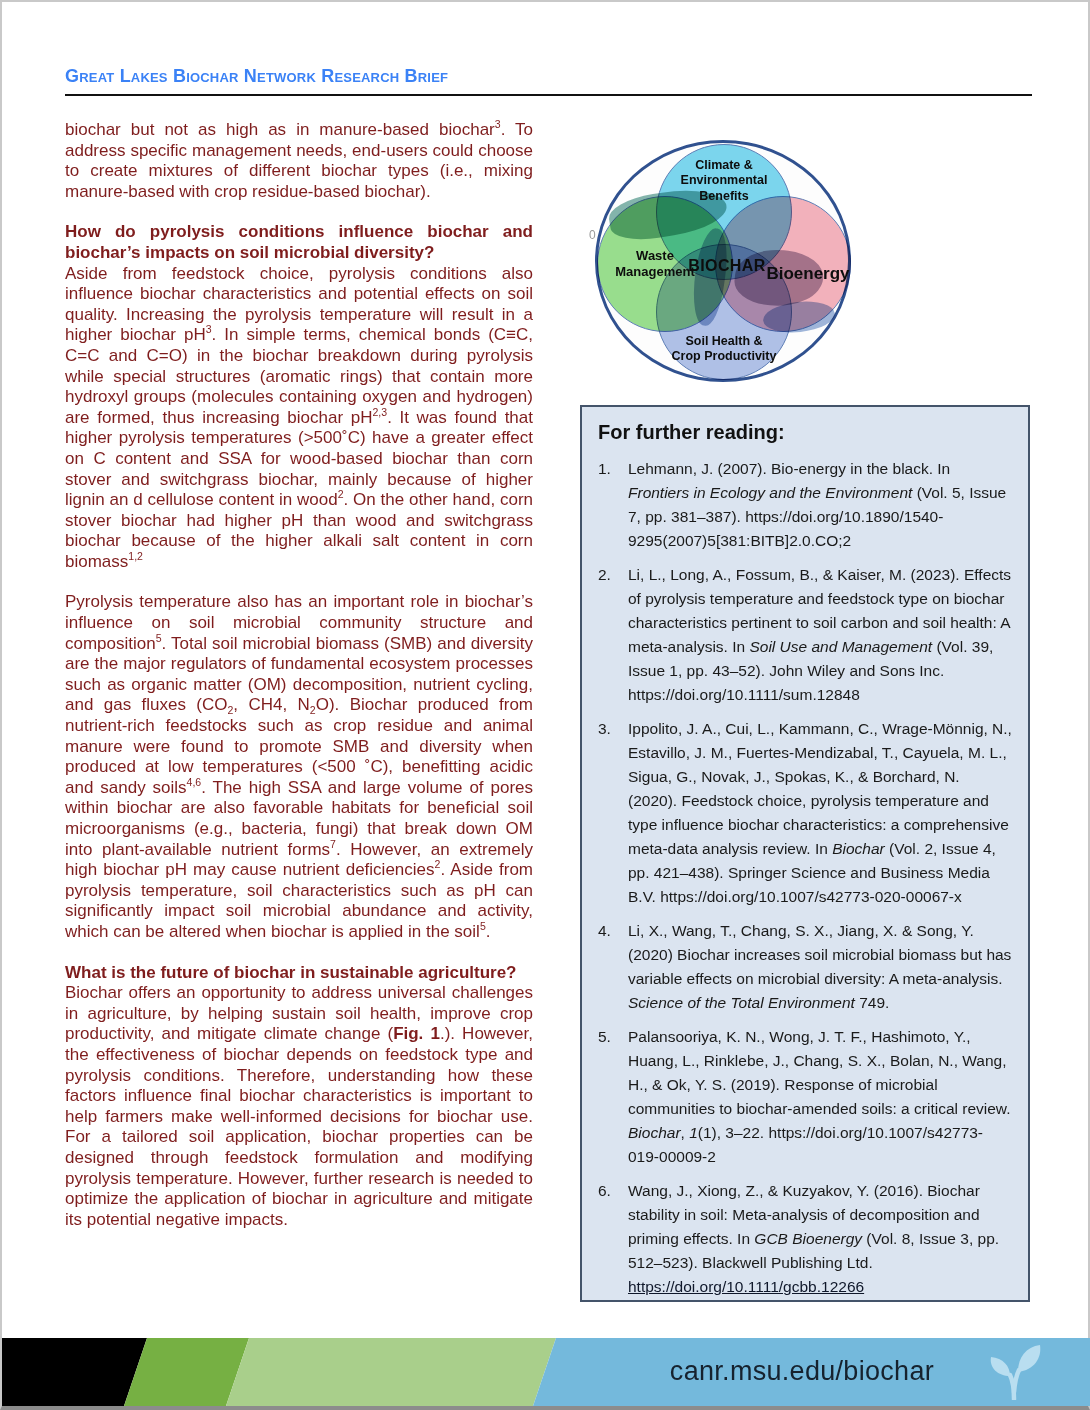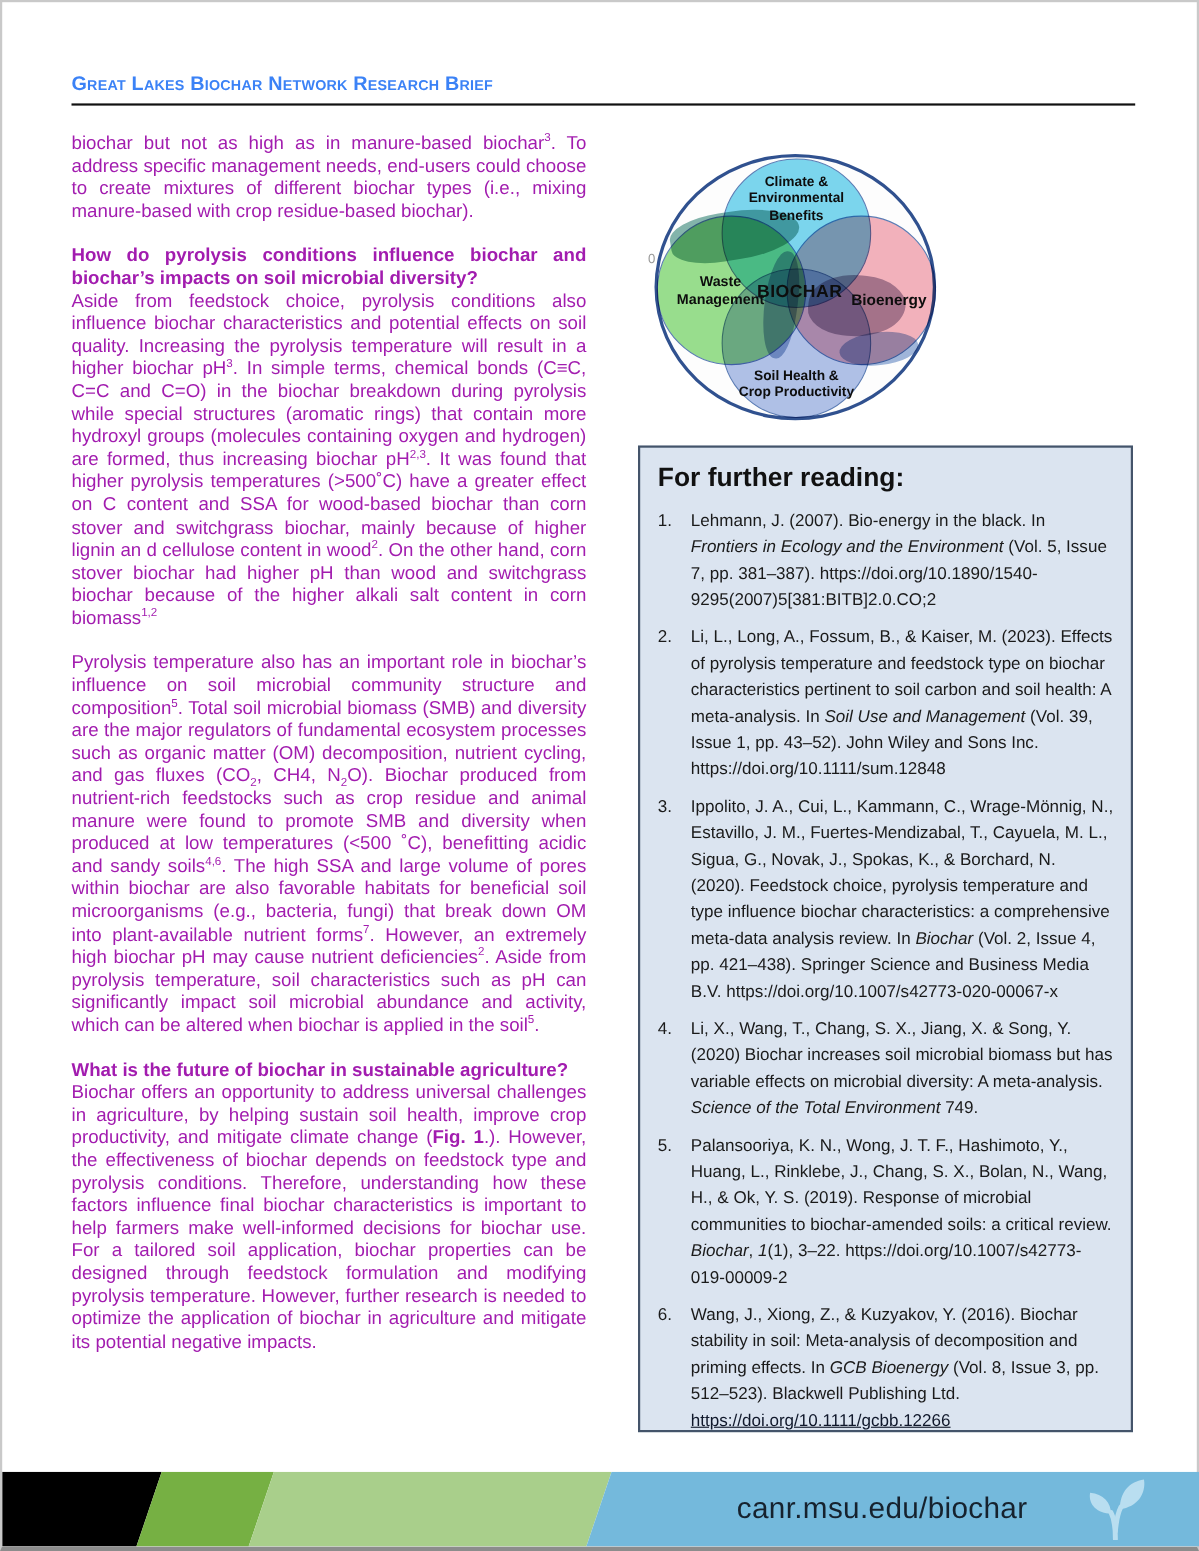--- a/index.html
+++ b/index.html
@@ -7,21 +7,21 @@
        font-family:"Liberation Sans",sans-serif;overflow:hidden;}
   .page{position:absolute;inset:0;border:2px solid #c9c9c9;border-bottom:4px solid #8c8c8c;box-sizing:border-box;}
 
   
   .hdr{position:absolute;left:63px;top:64px;width:967px;border-bottom:2.5px solid #111;
        padding-bottom:7px;}
   .hdr-title{font-size:18px;font-weight:bold;color:#3b82f6;font-variant:small-caps;letter-spacing:.2px;}
 
   
   .col-left{position:absolute;left:63px;top:118px;width:468px;font-size:17px;line-height:20.6px;
-            color:#a21caf;text-align:justify;}
+            color:#7f1d1d;text-align:justify;}
   .para{margin:0 0 20px 0;}
   .para:last-child{margin-bottom:0;}
   .subhead{font-weight:bold;margin:0;}
   sup{font-size:.62em;line-height:0;vertical-align:super;}
   sub{font-size:.62em;line-height:0;vertical-align:sub;}
   .b{font-weight:bold;}
   .i{font-style:italic;}
   .link{color:#0f172a;text-decoration:underline;}
 
   
@@ -40,32 +40,32 @@
   .blob2{left:100px;top:88px;width:30px;height:98px;background:#2255a0;opacity:.45;
          border-radius:50% 50% 45% 55%;transform:rotate(8deg);}
   .blob3{left:140px;top:110px;width:88px;height:56px;background:#5b4a77;opacity:.5;
          border-radius:55% 45% 60% 40%;transform:rotate(6deg);}
   .blob4{left:168px;top:162px;width:72px;height:30px;background:#2b5fae;opacity:.45;
          border-radius:50%;transform:rotate(-6deg);}
   .vlabel{position:absolute;font-weight:bold;color:#0d0d0d;font-size:12.5px;line-height:1.22;
           text-align:center;white-space:pre-line;}
   .vl-top{left:53px;top:18px;width:152px;}
   .vl-left{left:6px;top:108px;width:108px;text-align:center;font-size:13px;}
-  .vl-right{left:168px;top:124px;width:90px;font-size:14px;}
+  .vl-right{left:168px;top:124px;width:90px;font-size:17px;}
   .vl-bottom{left:53px;top:194px;width:152px;}
   .vl-center{left:78px;top:116px;width:108px;font-size:16px;letter-spacing:.4px;}
   .artifact{position:absolute;left:-6px;top:88px;color:#9a9a9a;font-size:12px;}
 
   .caption{position:absolute;left:865px;top:146px;width:160px;font-size:16.5px;line-height:1.26;
            color:#101010;}
 
   
   .readbox{position:absolute;left:578px;top:403px;width:450px;height:897px;box-sizing:border-box;
            background:#dbe4f0;border:2px solid #44546a;padding:14px 16px 10px 16px;overflow:hidden;}
-  .readbox-title{font-size:24px;font-weight:bold;color:#111;margin-bottom:13px;}
+  .readbox-title{font-size:20px;font-weight:bold;color:#111;margin-bottom:13px;}
   .ref{display:flex;margin-bottom:10px;font-size:15.5px;line-height:24px;color:#1a1a1a;}
   .ref-num{width:30px;flex:0 0 30px;}
   .ref-body{flex:1;}
 
   
   .footer{position:absolute;left:0;bottom:0;width:1090px;height:68px;}
   .footer svg{display:block;}
   .footer-url{position:absolute;right:158px;top:18px;font-size:27px;color:#16222e;
               letter-spacing:.3px;}
   .plant{position:absolute;right:50px;bottom:6px;}

